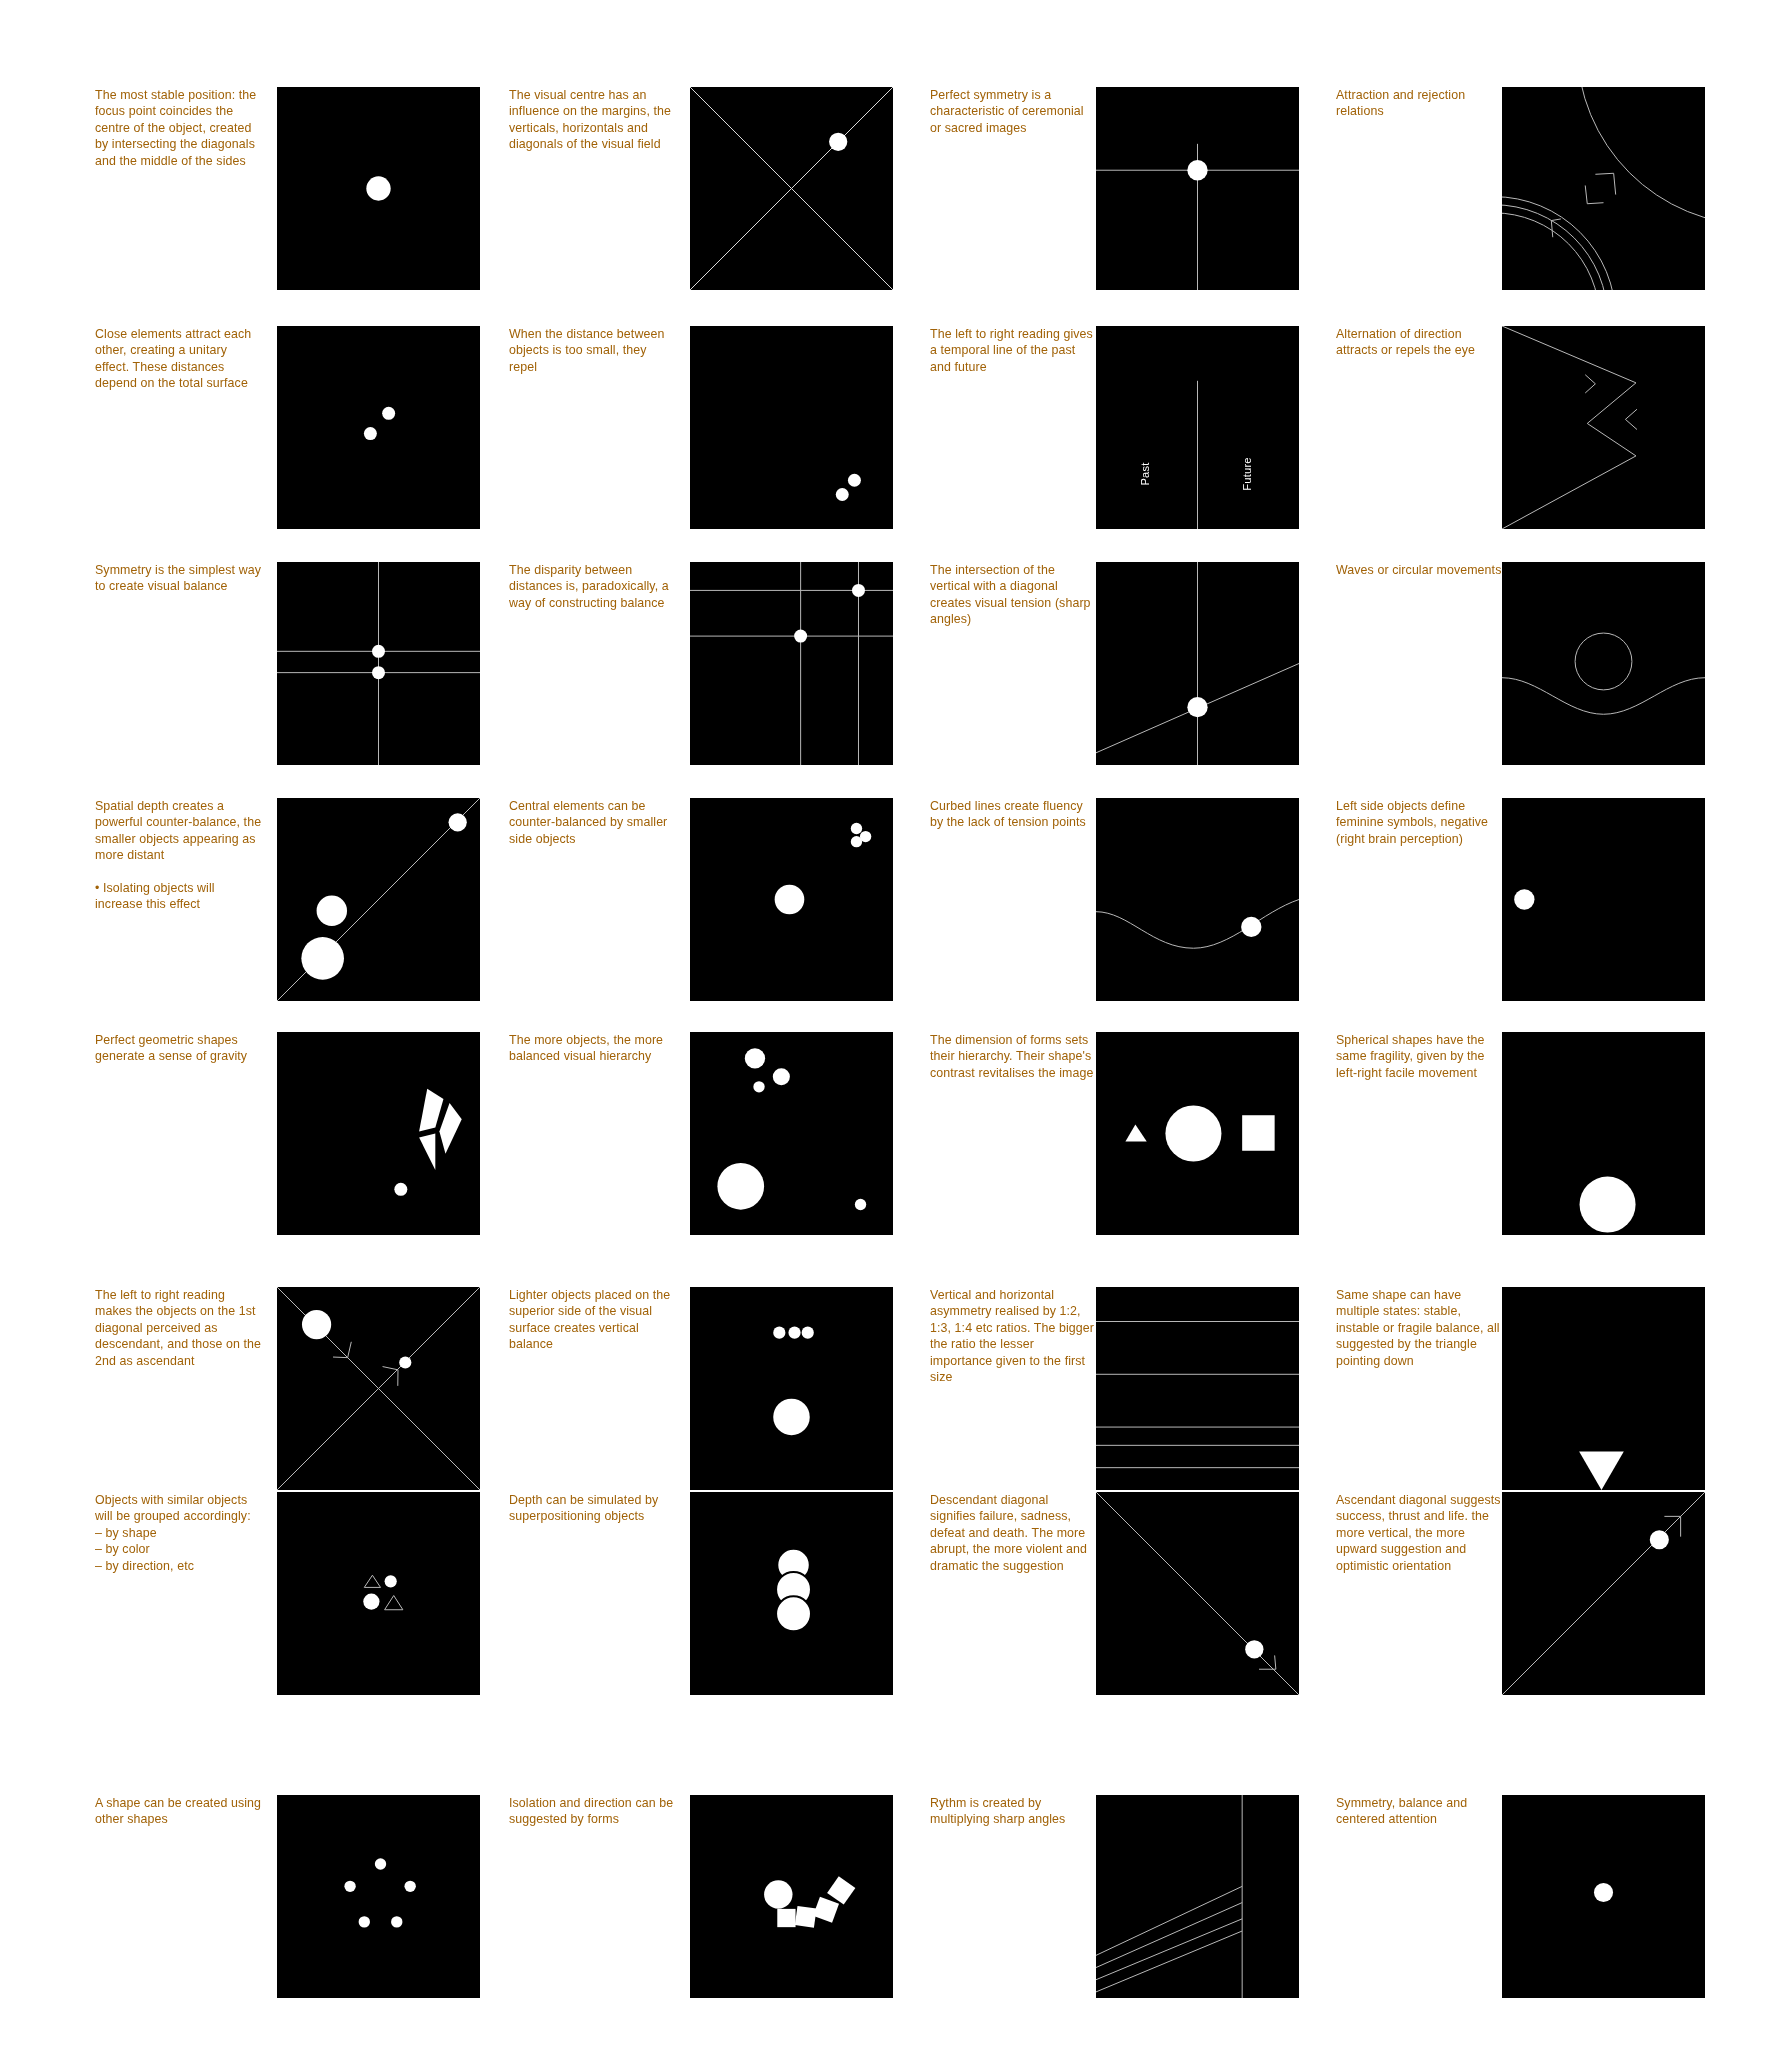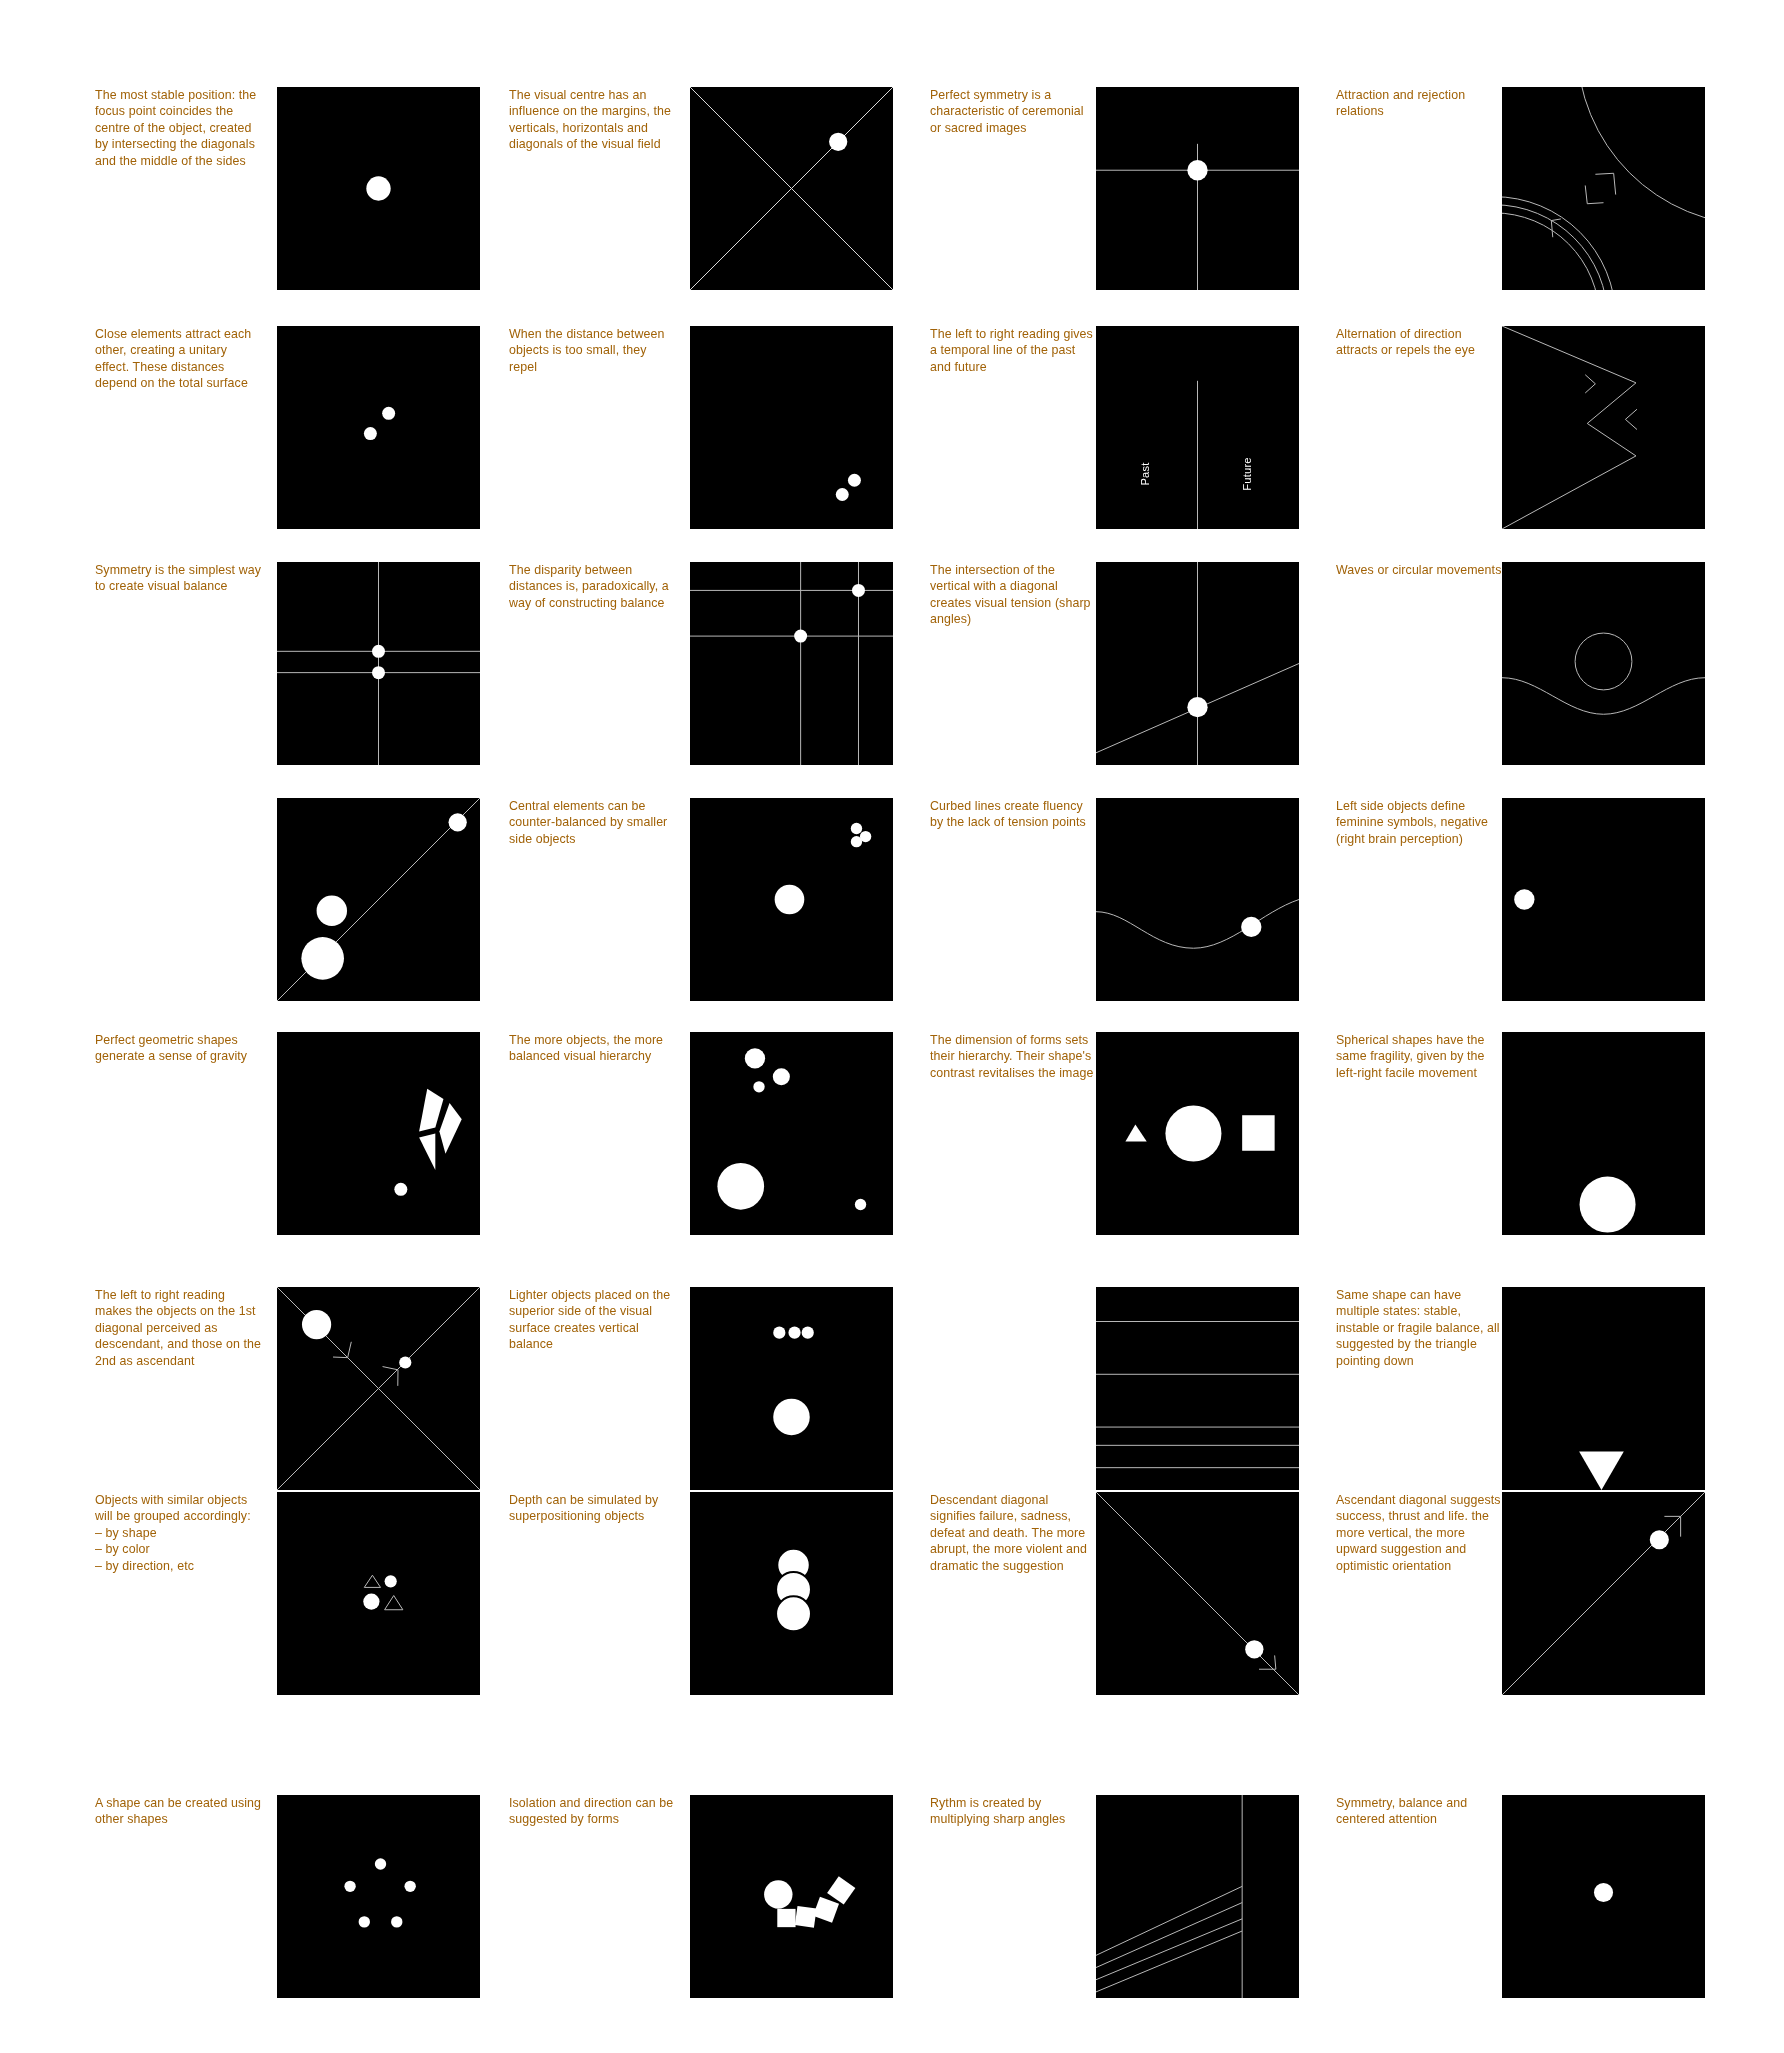--- a/index.html
+++ b/index.html
@@ -124,20 +124,23 @@
     </svg>
   </div>
   <div class="cell-text r2 t3">Waves or circular movements</div>
   <div class="sq r2 s3">
     <svg viewBox="0 0 100 100" preserveAspectRatio="none">
       <circle class="ln" cx="50" cy="49" r="14"></circle>
       <path class="ln" d="M0,57 C18,57 32,75 50,75 C68,75 82,57 100,57"></path>
     </svg>
   </div>
 
+  <div class="cell-text r3 t0">Spatial depth creates a powerful counter-balance, the smaller objects appearing as more distant
+
+• Isolating objects will increase this effect</div>
   <div class="sq r3 s0">
     <svg viewBox="0 0 100 100" preserveAspectRatio="none">
       <line class="ln" x1="0" y1="100" x2="100" y2="0"></line>
       <circle class="w" cx="89" cy="12" r="4.5"></circle>
       <circle class="w" cx="27" cy="55.5" r="7.5"></circle>
       <circle class="w" cx="22.5" cy="79" r="10.5"></circle>
     </svg>
   </div>
   <div class="cell-text r3 t1">Central elements can be counter-balanced by smaller side objects</div>
   <div class="sq r3 s1">
@@ -209,20 +212,21 @@
   </div>
   <div class="cell-text r5 t1">Lighter objects placed on the superior side of the visual surface creates vertical balance</div>
   <div class="sq r5 s1">
     <svg viewBox="0 0 100 100" preserveAspectRatio="none">
       <circle class="w" cx="44" cy="22.5" r="3"></circle>
       <circle class="w" cx="51.5" cy="22.5" r="3"></circle>
       <circle class="w" cx="58" cy="22.5" r="3"></circle>
       <circle class="w" cx="50" cy="64" r="9"></circle>
     </svg>
   </div>
+  <div class="cell-text r5 t2">Vertical and horizontal asymmetry realised by 1:2, 1:3, 1:4 etc ratios. The bigger the ratio the lesser importance given to the first size</div>
   <div class="sq r5 s2">
     <svg viewBox="0 0 100 100" preserveAspectRatio="none">
       <line class="ln" x1="0" y1="17" x2="100" y2="17"></line>
       <line class="ln" x1="0" y1="43" x2="100" y2="43"></line>
       <line class="ln" x1="0" y1="69" x2="100" y2="69"></line>
       <line class="ln" x1="0" y1="78" x2="100" y2="78"></line>
       <line class="ln" x1="0" y1="89" x2="100" y2="89"></line>
     </svg>
   </div>
   <div class="cell-text r5 t3">Same shape can have multiple states: stable, instable or fragile balance, all suggested by the triangle pointing down</div>

